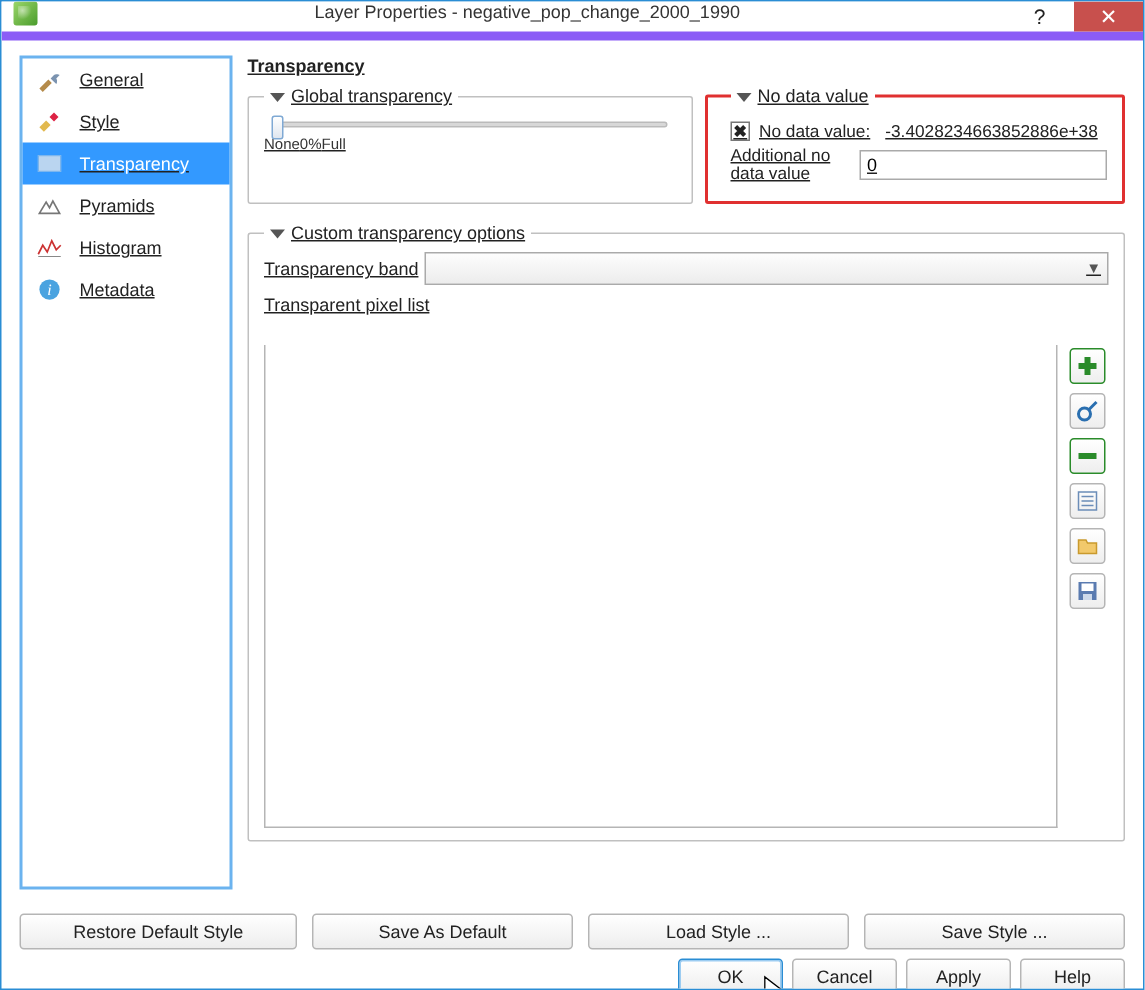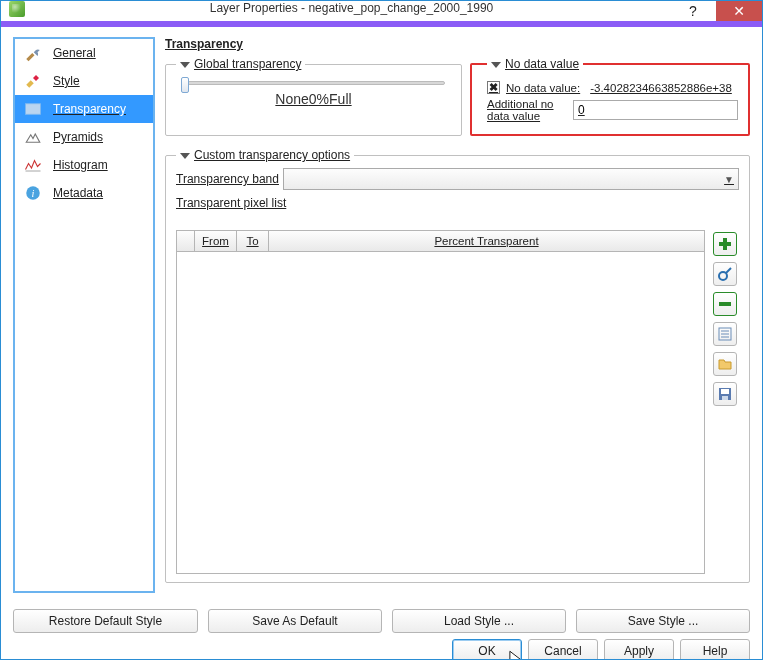--- a/index.html
+++ b/index.html
@@ -130,21 +130,21 @@
     position:relative; margin: 0 6px;
     border:1px solid #bbb;
   }
   .slider-thumb {
     position:absolute; left:-2px; top:-5px;
     width:8px; height:16px;
     background: linear-gradient(#fff,#dfe6ef);
     border:1px solid #7fa9d4;
     border-radius:2px;
   }
-  .slider-labels { display:flex; justify-content:center; font-size:14px; color:#333;}
+  .slider-labels { display:flex; justify-content:flex-start; font-size:10px; color:#333;}
   .nodata-fs { width: 280px; padding-left: 15px; }
   .nd-row { display:flex; align-items:center; gap:6px; margin:4px 0; font-size:11.5px;}
   .checkbox {
     width:13px;height:13px;border:1px solid #777;background:#fff;
     display:inline-flex;align-items:center;justify-content:center;font-size:11px;font-weight:bold;
   }
   .text-input {
     border:1px solid #aaa; height:20px; padding:1px 4px; font-size:12px;
     background:#fff; flex:1;
   }
@@ -311,26 +311,20 @@
       <legend><span class="tri"></span><span>Custom transparency options</span></legend>
       <div class="field-row">
         <span>Transparency band</span>
         <div class="combo">
             <span class="cd">▼</span>
           </div>
       </div>
       <div class="tpl-label">Transparent pixel list</div>
       <div class="custom-inner">
         <div class="custom-left">
-          <div class="table-head">
-            <div class="th spacer"></div>
-            <div class="th from">From</div>
-            <div class="th to">To</div>
-            <div class="th pt">Percent Transparent</div>
-          </div>
           <div class="table-body"></div>
         </div>
         <div class="tool-col">
           <div class="tool-btn green">
             <svg viewBox="0 0 16 16">
                 <rect x="6" y="2" width="4" height="12" fill="#2a8b2a"></rect>
                 <rect x="2" y="6" width="12" height="4" fill="#2a8b2a"></rect>
               </svg>
           </div>
           <div class="tool-btn">

